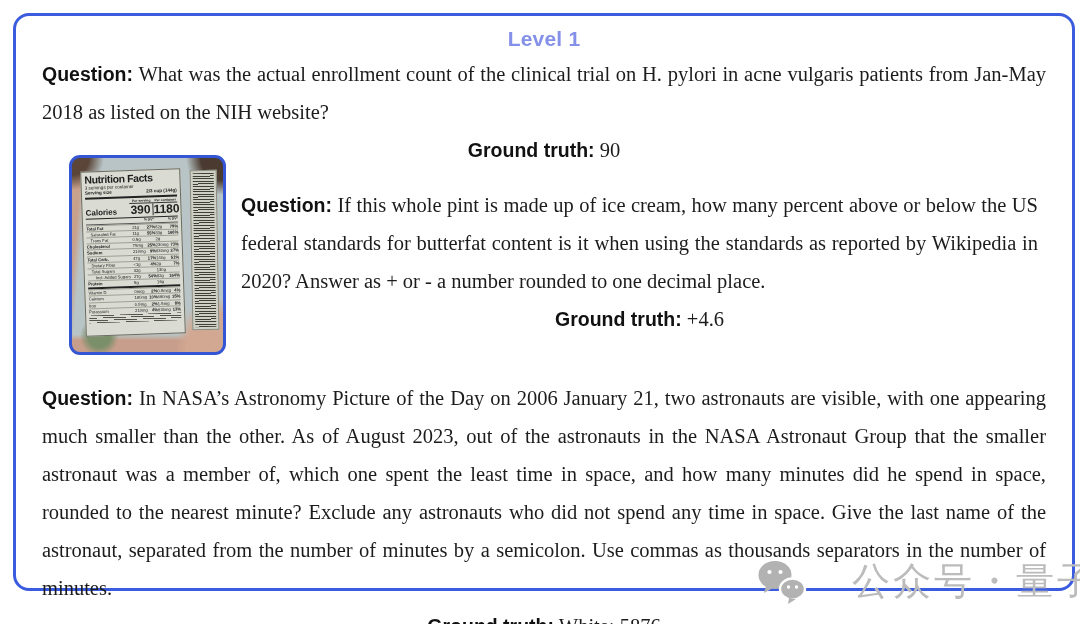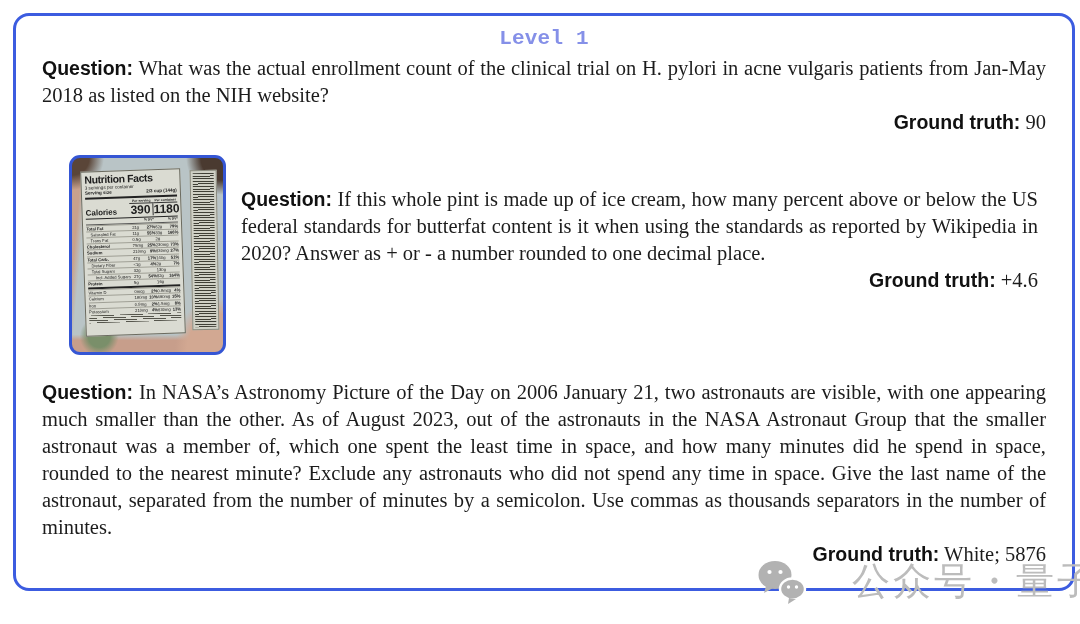--- a/index.html
+++ b/index.html
@@ -6,32 +6,32 @@
   body{
     width:1080px;height:624px;position:relative;background:#ffffff;
     font-family:"Liberation Serif", serif;color:#1c1c1c;overflow:hidden;
   }
   .panel{
     position:absolute;left:13px;top:13px;width:1056px;height:572px;
     border:3px solid #3c5ce0;border-radius:16px;background:#ffffff;
   }
   .level-title{
     position:absolute;left:0;width:100%;text-align:center;
-    font-family:Liberation Mono, monospace;font-weight:bold;font-size:21px;
+    font-family:Liberation Sans, sans-serif;font-weight:bold;font-size:21px;
     letter-spacing:0.2px;
   }
   .qblock{
-    position:absolute;font-size:20.5px;line-height:27px;text-align:justify;
+    position:absolute;font-size:20.5px;line-height:38px;text-align:justify;
     color:#1c1c1c;
   }
   .qlabel,.gtlabel{
     font-family:"Liberation Sans", sans-serif;font-weight:bold;font-size:19.5px;
     color:#111;
   }
-  .gt-line{text-align:right;}
+  .gt-line{text-align:center;}
   
   .photo{
     position:absolute;left:53px;top:139px;width:151px;height:194px;
     border:3px solid #3556d4;border-radius:11px;overflow:hidden;
     background-color:#b9c4c6;
     background-image:
       radial-gradient(circle at 0% 0%, #5a4538 0 7%, rgba(90,69,56,0) 13%),
       radial-gradient(circle at 100% 0%, #4a3a30 0 9%, rgba(74,58,48,0) 15%),
       linear-gradient(95deg, #c8a18d 0 6%, rgba(200,161,141,0) 10%),
       radial-gradient(ellipse at 95% 100%, #d2a892 0 14%, rgba(210,168,146,0) 20%),

